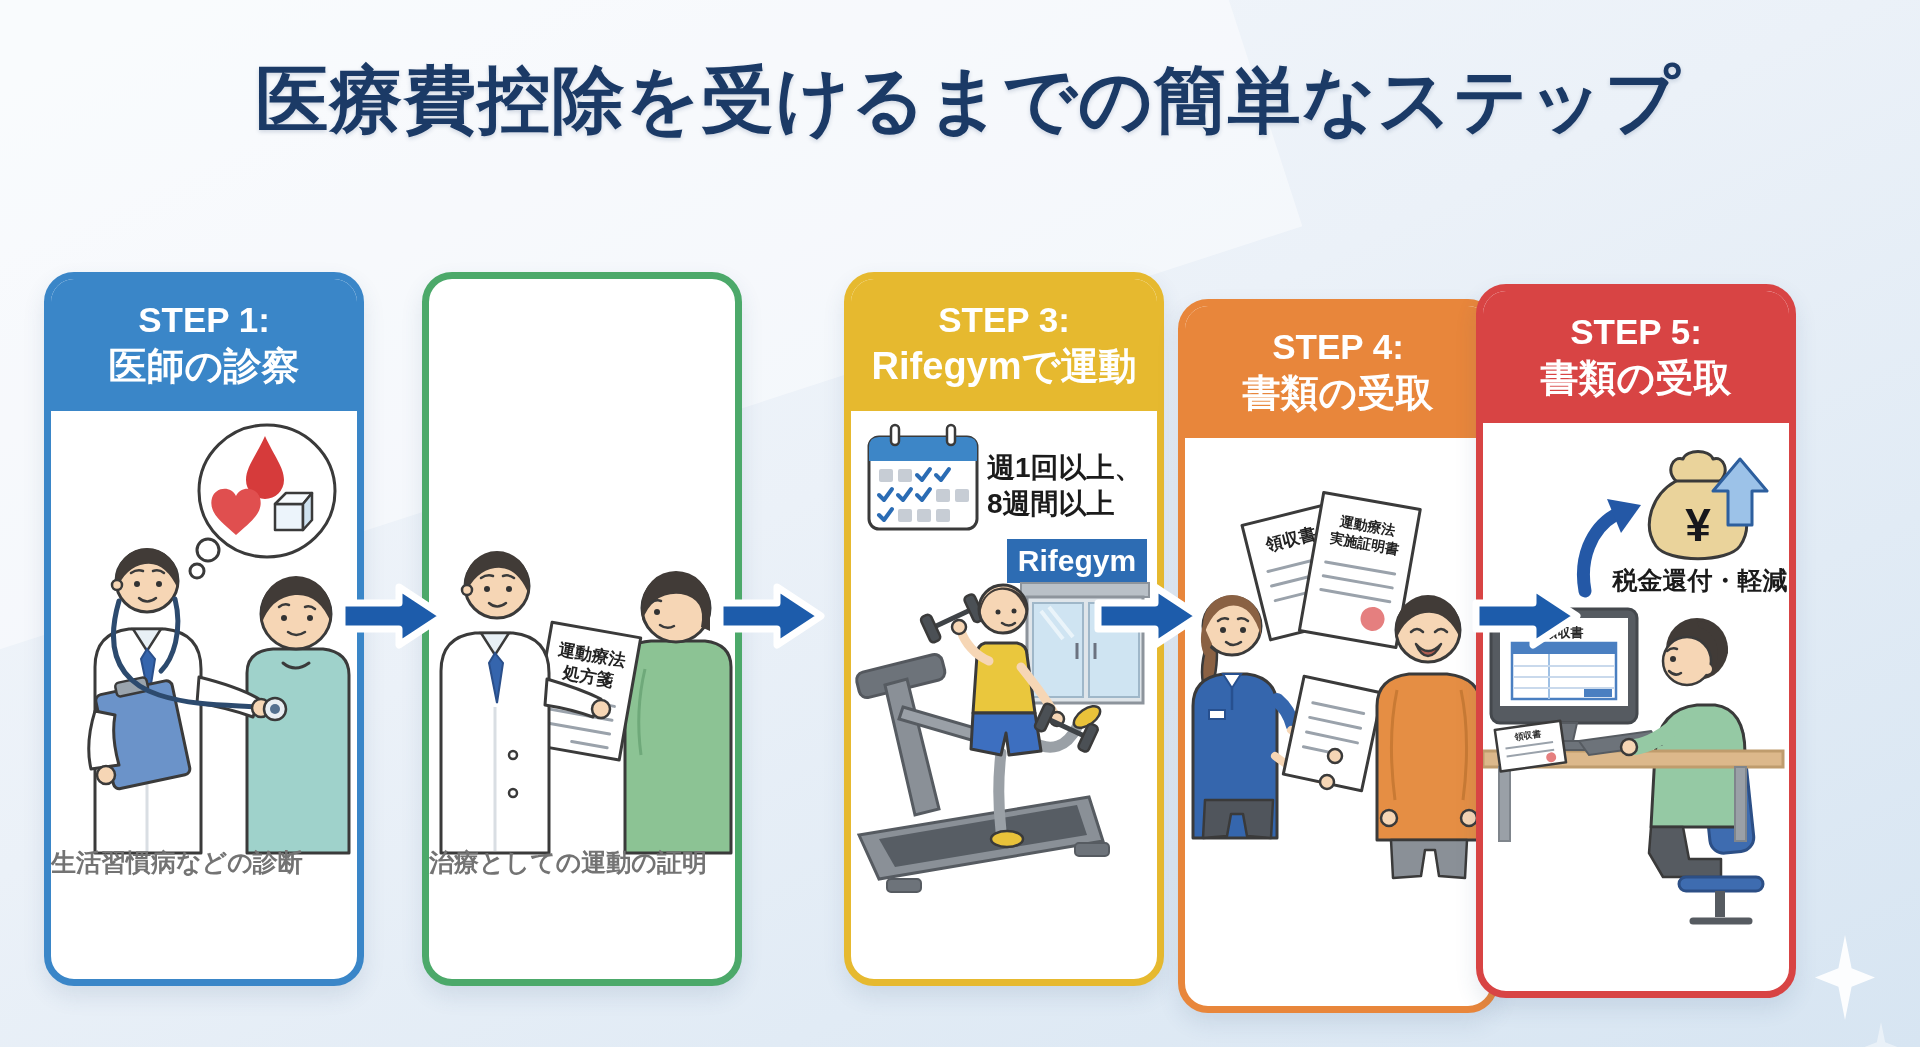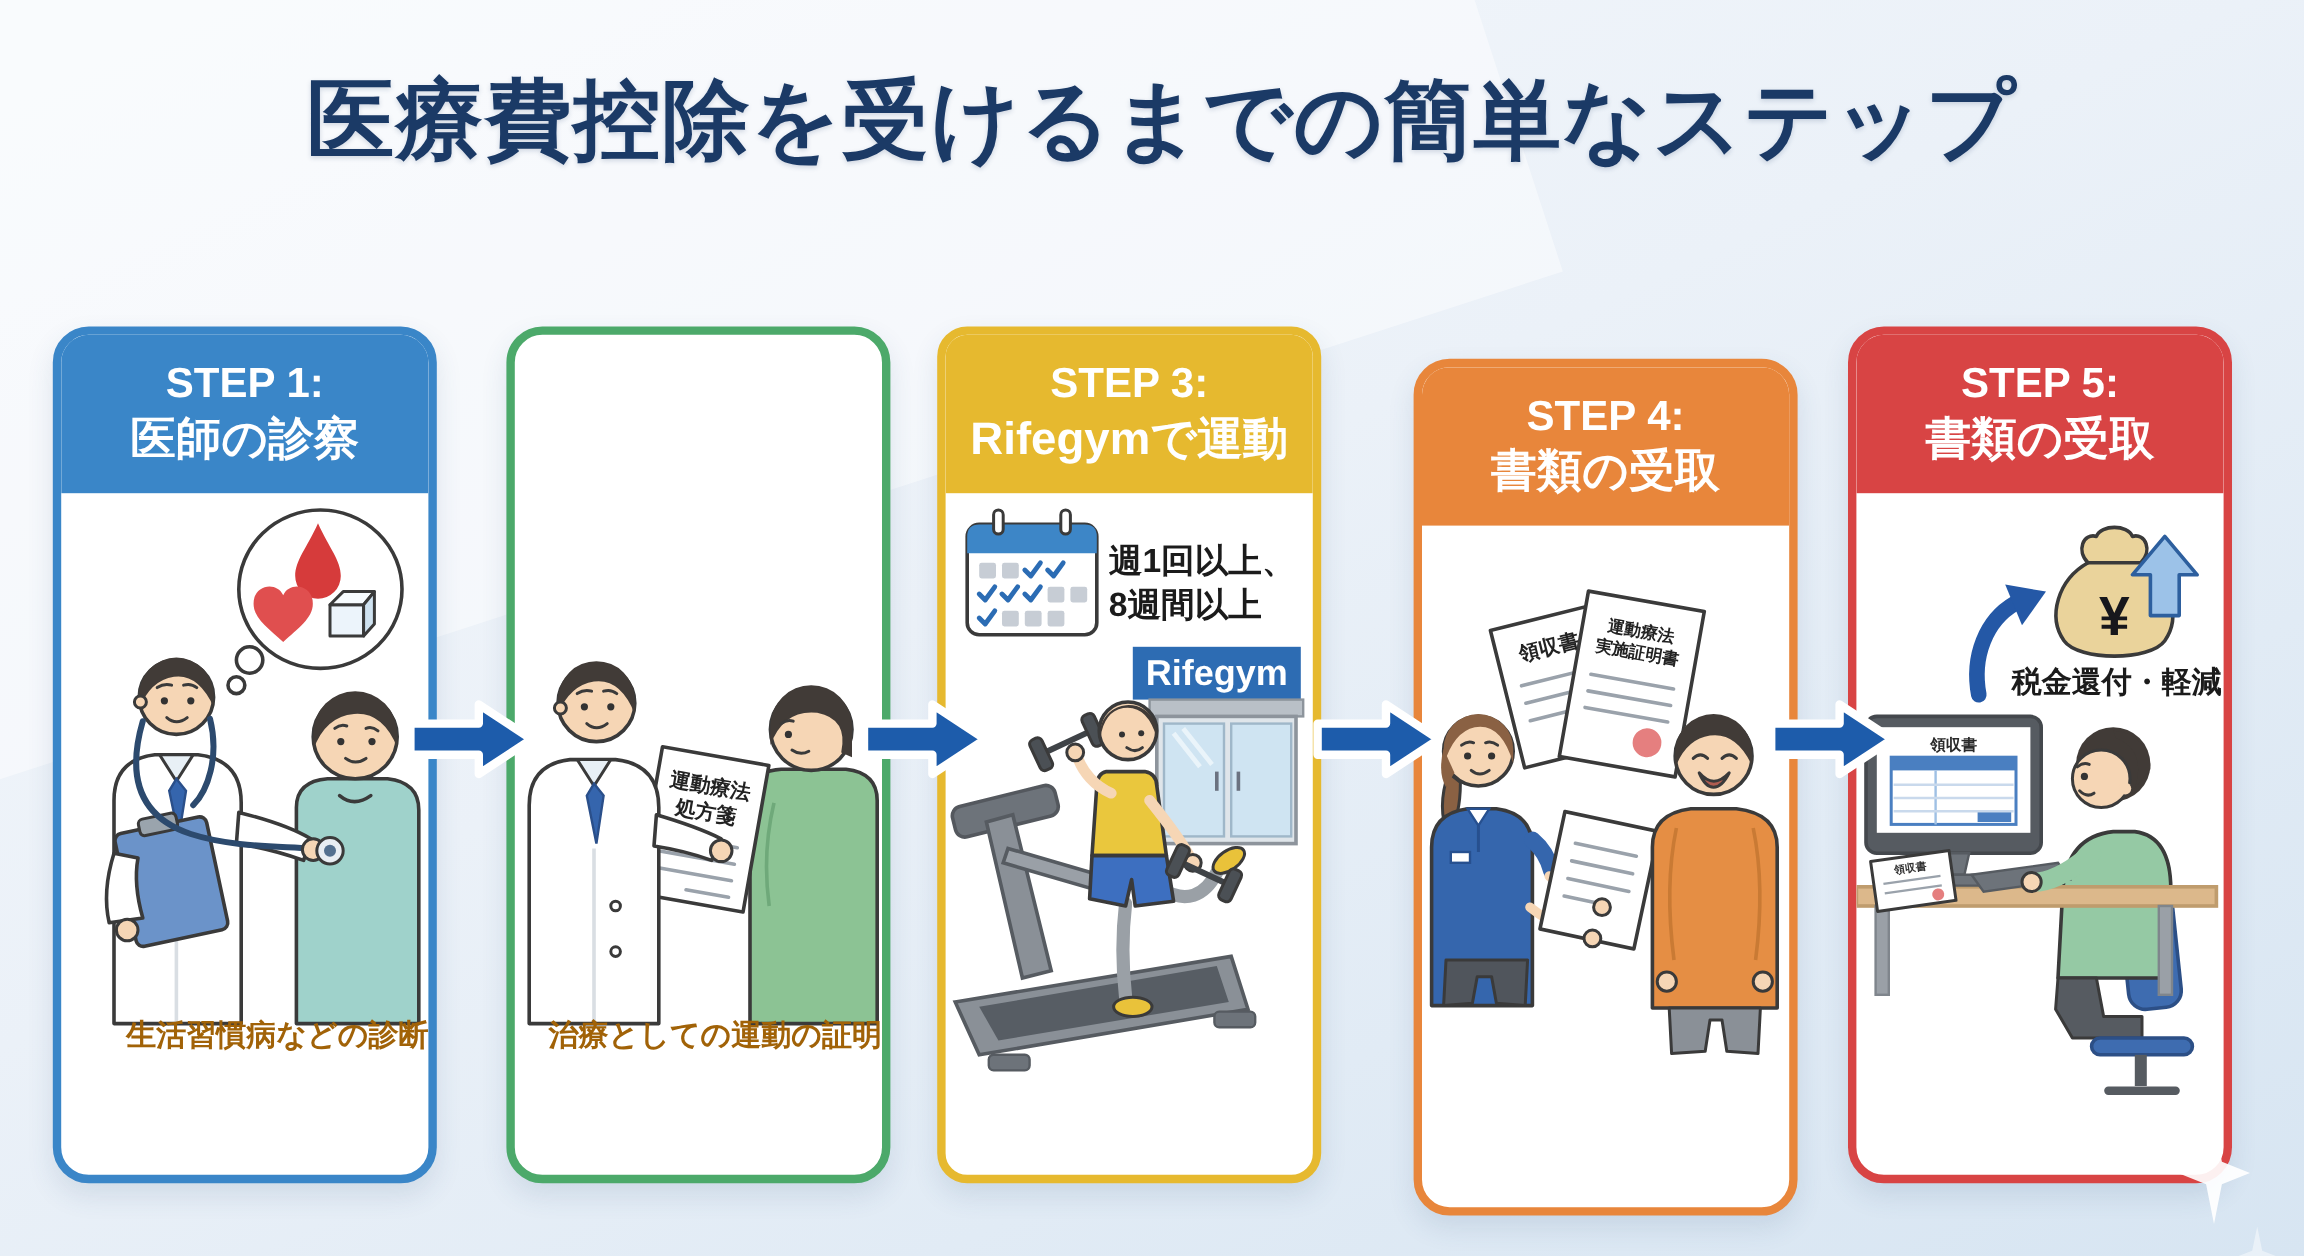--- a/index.html
+++ b/index.html
@@ -27,22 +27,22 @@
   }
   .hd {
     height:132px; background:var(--c);
     display:flex; flex-direction:column; align-items:center; justify-content:center;
     color:#fff; font-weight:800; text-align:center;
   }
   .hd .l1 { font-size:35px; line-height:1.25; }
   .hd .l2 { font-size:38px; line-height:1.3; }
   .body-art { position:absolute; left:0; top:132px; width:306px; height:568px; display:block; }
   .caption {
-    position:absolute; bottom:100px; left:0; width:100%; text-align:right;
-    font-size:25px; font-weight:700; color:#a16207; letter-spacing:0; z-index:3;
+    position:absolute; bottom:100px; left:0; width:100%; text-align:left;
+    font-size:25px; font-weight:700; color:#737373; letter-spacing:0; z-index:3;
   }
   .flow-arrow { position:absolute; top:580px; z-index:5; }
   .sparkle {
     position:absolute; background:rgba(255,255,255,.92);
     clip-path:polygon(50% 0,61% 39%,100% 50%,61% 61%,50% 100%,39% 61%,0 50%,39% 39%);
   }
   .sparkle.s2 { opacity:.5; }
   
   .ol { stroke:#3a3a3a; stroke-width:3; stroke-linejoin:round; stroke-linecap:round; }
   .ol2 { stroke:#3a3a3a; stroke-width:2.5; stroke-linejoin:round; stroke-linecap:round; }
@@ -153,21 +153,21 @@
       <circle cx="58" cy="178" r="3" fill="#333"></circle>
       <circle cx="80" cy="178" r="3" fill="#333"></circle>
       <path d="M52 167 q6 -4 12 -2" class="ol2 nf"></path>
       <path d="M74 165 q6 -2 11 2" class="ol2 nf"></path>
       <path d="M60 192 Q68 199 77 192" class="ol2 nf"></path>
     </g>
   </svg>
   <div class="caption">治療としての運動の証明</div>
 </div>
 
-<div class="card" style="--c:#e6b92f; left:781px;border-radius:25px;">
+<div class="card" style="--c:#e6b92f; left:844px;">
   <div class="hd">
     <div class="l1">STEP 3:</div>
     <div class="l2">Rifegymで運動</div>
   </div>
   <svg class="body-art" viewBox="0 0 306 568">
     <g>
       <rect x="18" y="26" width="108" height="92" rx="10" fill="#fff" class="ol"></rect>
       <path d="M18 36 Q18 26 28 26 L116 26 Q126 26 126 36 L126 50 L18 50 Z" fill="#3d86c7"></path>
       <rect x="40" y="14" width="8" height="20" rx="4" fill="#fff" class="ol2"></rect>
       <rect x="96" y="14" width="8" height="20" rx="4" fill="#fff" class="ol2"></rect>
@@ -304,21 +304,21 @@
       <polygon points="206,402 282,402 280,440 254,438 250,412 240,412 236,438 208,440" fill="#8a9097" class="ol2"></polygon>
       <circle cx="243" cy="192" r="32" class="skin ol"></circle>
       <path d="M211 189 A32 32 0 0 1 275 189 L275 200 Q262 172 240 175 Q220 178 211 202 Z" class="hair"></path>
       <path d="M226 194 q6 -6 12 0" class="ol2 nf"></path>
       <path d="M250 194 q6 -6 12 0" class="ol2 nf"></path>
       <path d="M231 206 Q243 220 256 206 Q250 218 243 218 Q236 218 231 206 Z" fill="#b05c50" class="ol2"></path>
     </g>
   </svg>
 </div>
 
-<div class="card" style="--c:#d84444; left:1540px;">
+<div class="card" style="--c:#d84444; left:1476px;margin-top:12px;">
   <div class="hd">
     <div class="l1">STEP 5:</div>
     <div class="l2">書類の受取</div>
   </div>
   <svg class="body-art" viewBox="0 0 306 568">
     <g>
       <path d="M102 168 C96 136 108 106 132 92" class="nf" stroke="#2458a6" stroke-width="13" stroke-linecap="round"></path>
       <polygon points="124,76 158,82 138,110" fill="#2458a6"></polygon>
     </g>
     <g>

